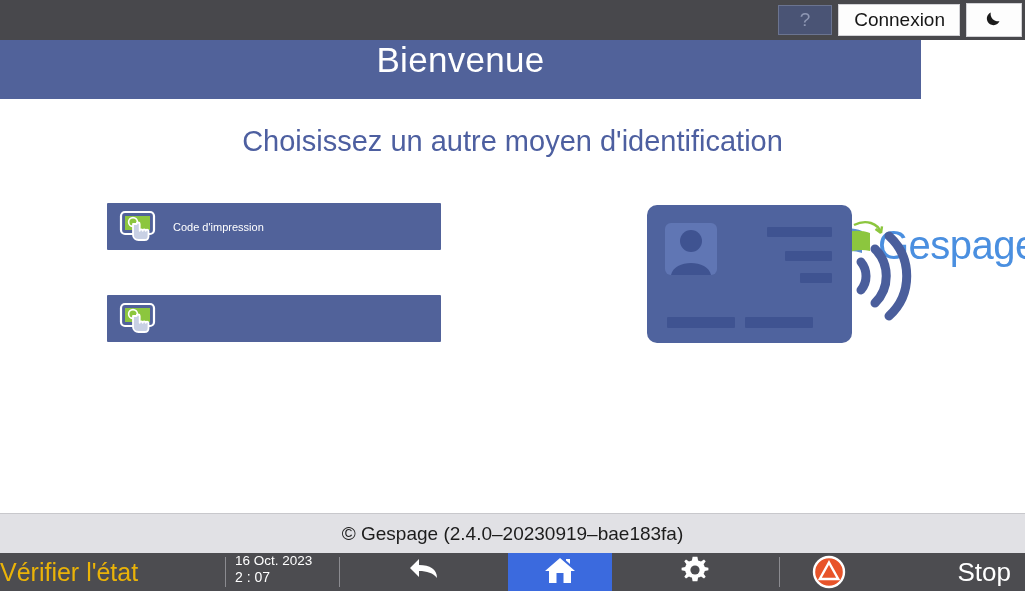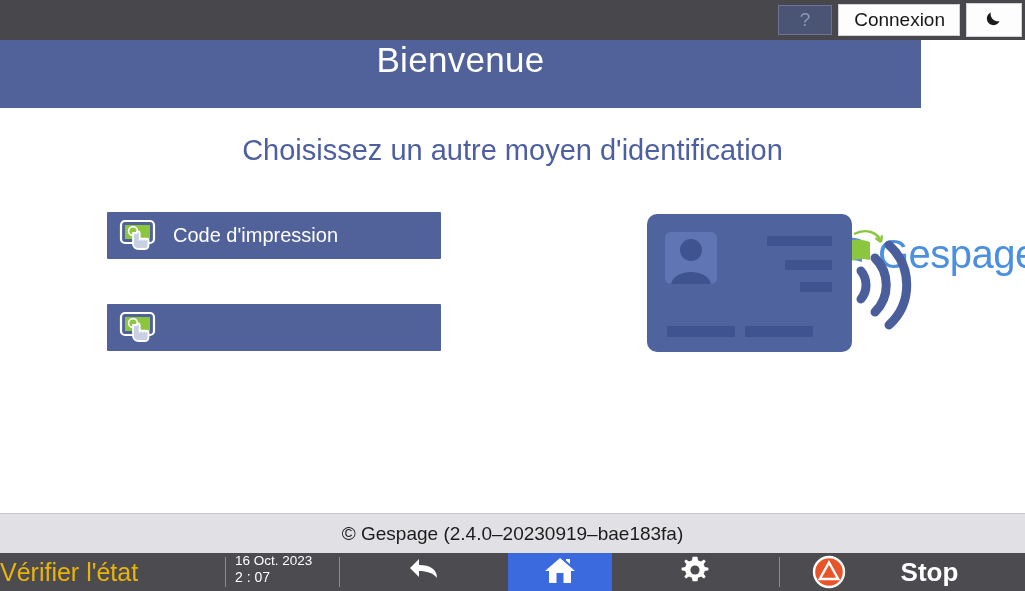--- a/index.html
+++ b/index.html
@@ -60,21 +60,21 @@
     position: absolute; left: 0; top: 40px; width: 921px; height: 68px;
     background: #51629a;
     display: flex; align-items: flex-start; justify-content: center;
   }
   .banner-title {
     color: #ffffff; font-size: 35px; font-weight: 400; letter-spacing: 0.3px;
   }
 
   
   .content {
-    position: absolute; left: 0; top: 108px; width: 1025px; height: 405px;
+    position: absolute; left: 0; top: 99px; width: 1025px; height: 405px;
     background: #ffffff;
   }
   .subtitle {
     position: absolute; left: 0; top: 26px; width: 1025px;
     text-align: center;
     color: #4d5fa0; font-size: 29px; font-weight: 400;
   }
 
   
   .logo { position: absolute; left: 818px; top: 118px; width: 198px; height: 62px; }
@@ -88,21 +88,21 @@
     position: absolute; left: 107px;
     width: 334px; height: 47px;
     background: #51629a;
     display: flex; align-items: center;
     border-radius: 1px;
   }
   .choice.c1 { top: 104px; }
   .choice.c2 { top: 196px; }
   .choice .touch-icon { width: 40px; height: 34px; margin-left: 12px; flex: 0 0 40px; }
   .choice .choice-label {
-    color: #ffffff; font-size: 20px; margin-left: 14px; white-space: nowrap;
+    color: #ffffff; font-size: 11px; margin-left: 14px; white-space: nowrap;
   }
 
   
   .badge-art { position: absolute; left: 645px; top: 102px; width: 275px; height: 145px; }
 
   
   .copystrip {
     position: absolute; left: 0; top: 513px; width: 1025px; height: 40px;
     background: #e1e1e5;
     display: flex; align-items: center; justify-content: center;
@@ -129,21 +129,21 @@
   .nav-datetime .d2 { font-size: 14px; }
   .nav-btn {
     flex: 1 1 0; display: flex; align-items: center; justify-content: center;
   }
   .nav-btn.home { background: #3b6ade; max-width: 104px; flex: 0 0 104px; }
   .nav-stop-wrap {
     width: 245px; display: flex; align-items: center;
   }
   .nav-stop-icon { width: 38px; height: 38px; margin-left: 30px; flex: 0 0 38px; }
   .nav-stop-label {
-    flex: 1; text-align: center; color: #ffffff; font-size: 26px; padding-right: 14px; font-weight: bold;
+    flex: 1; text-align: right; color: #ffffff; font-size: 26px; padding-right: 14px;
   }
 </style>
 </head>
 <body>
 
 <div id="screen">
 
   <div class="topbar">
 
 

